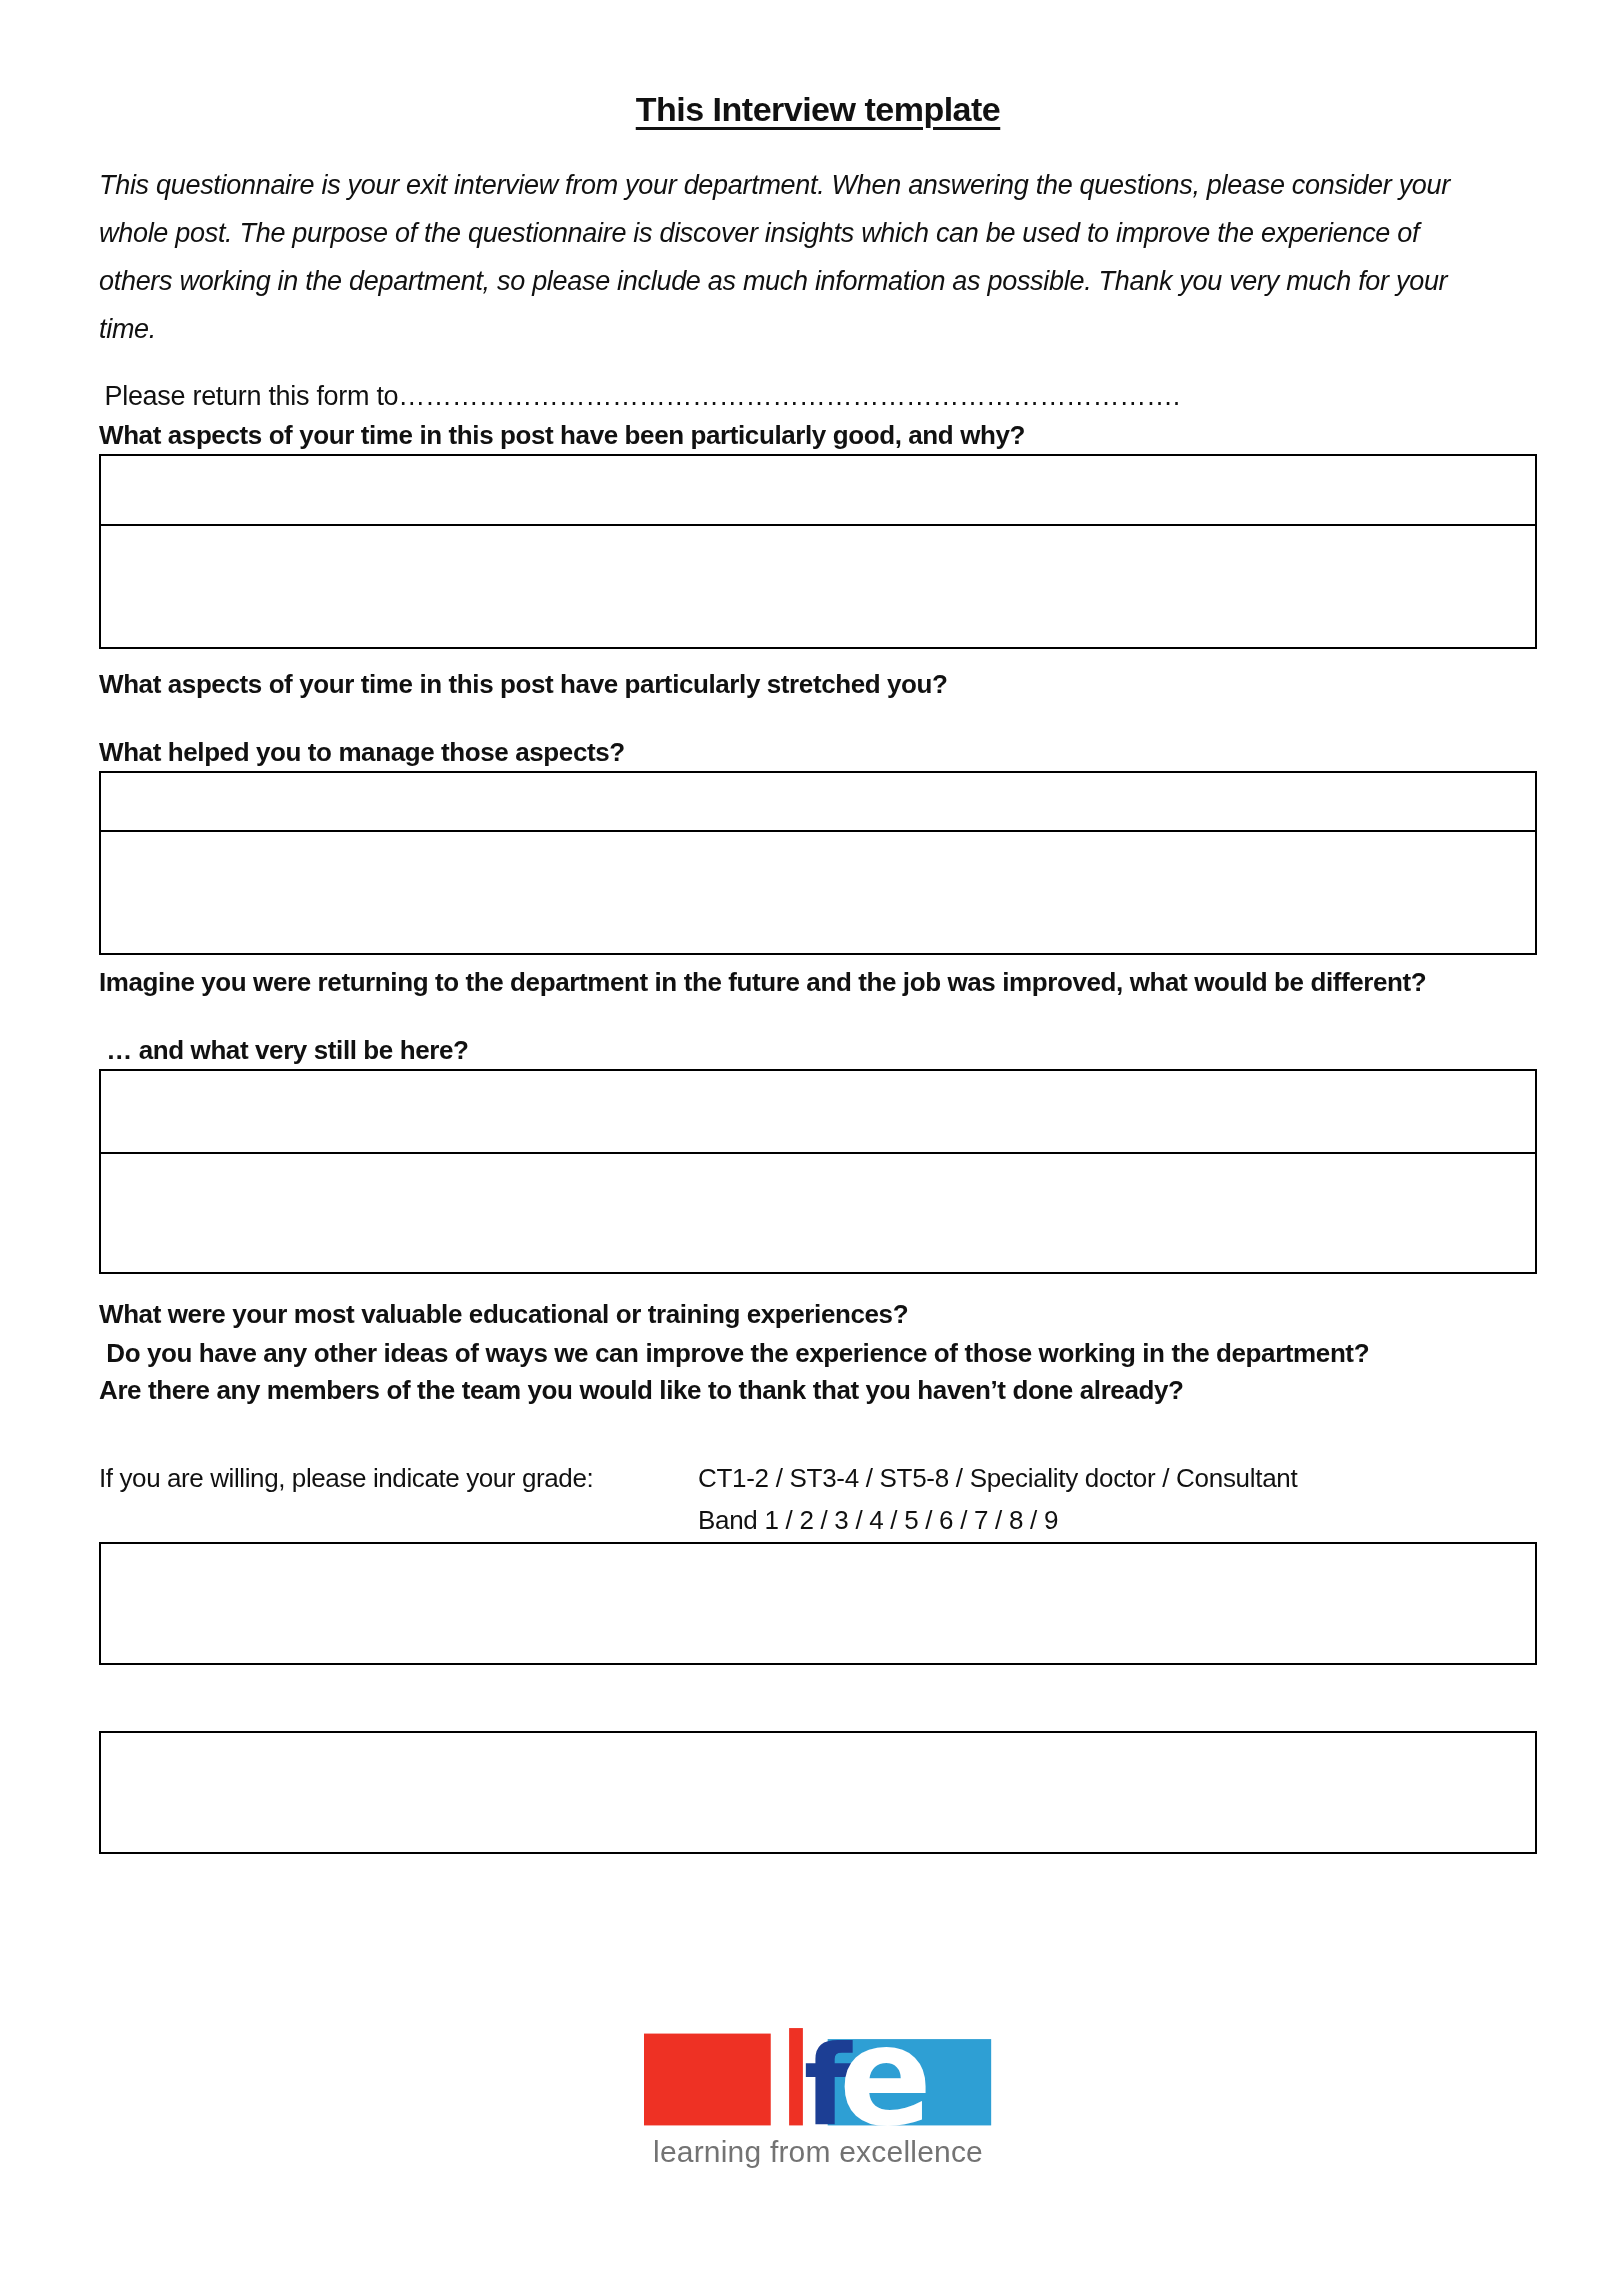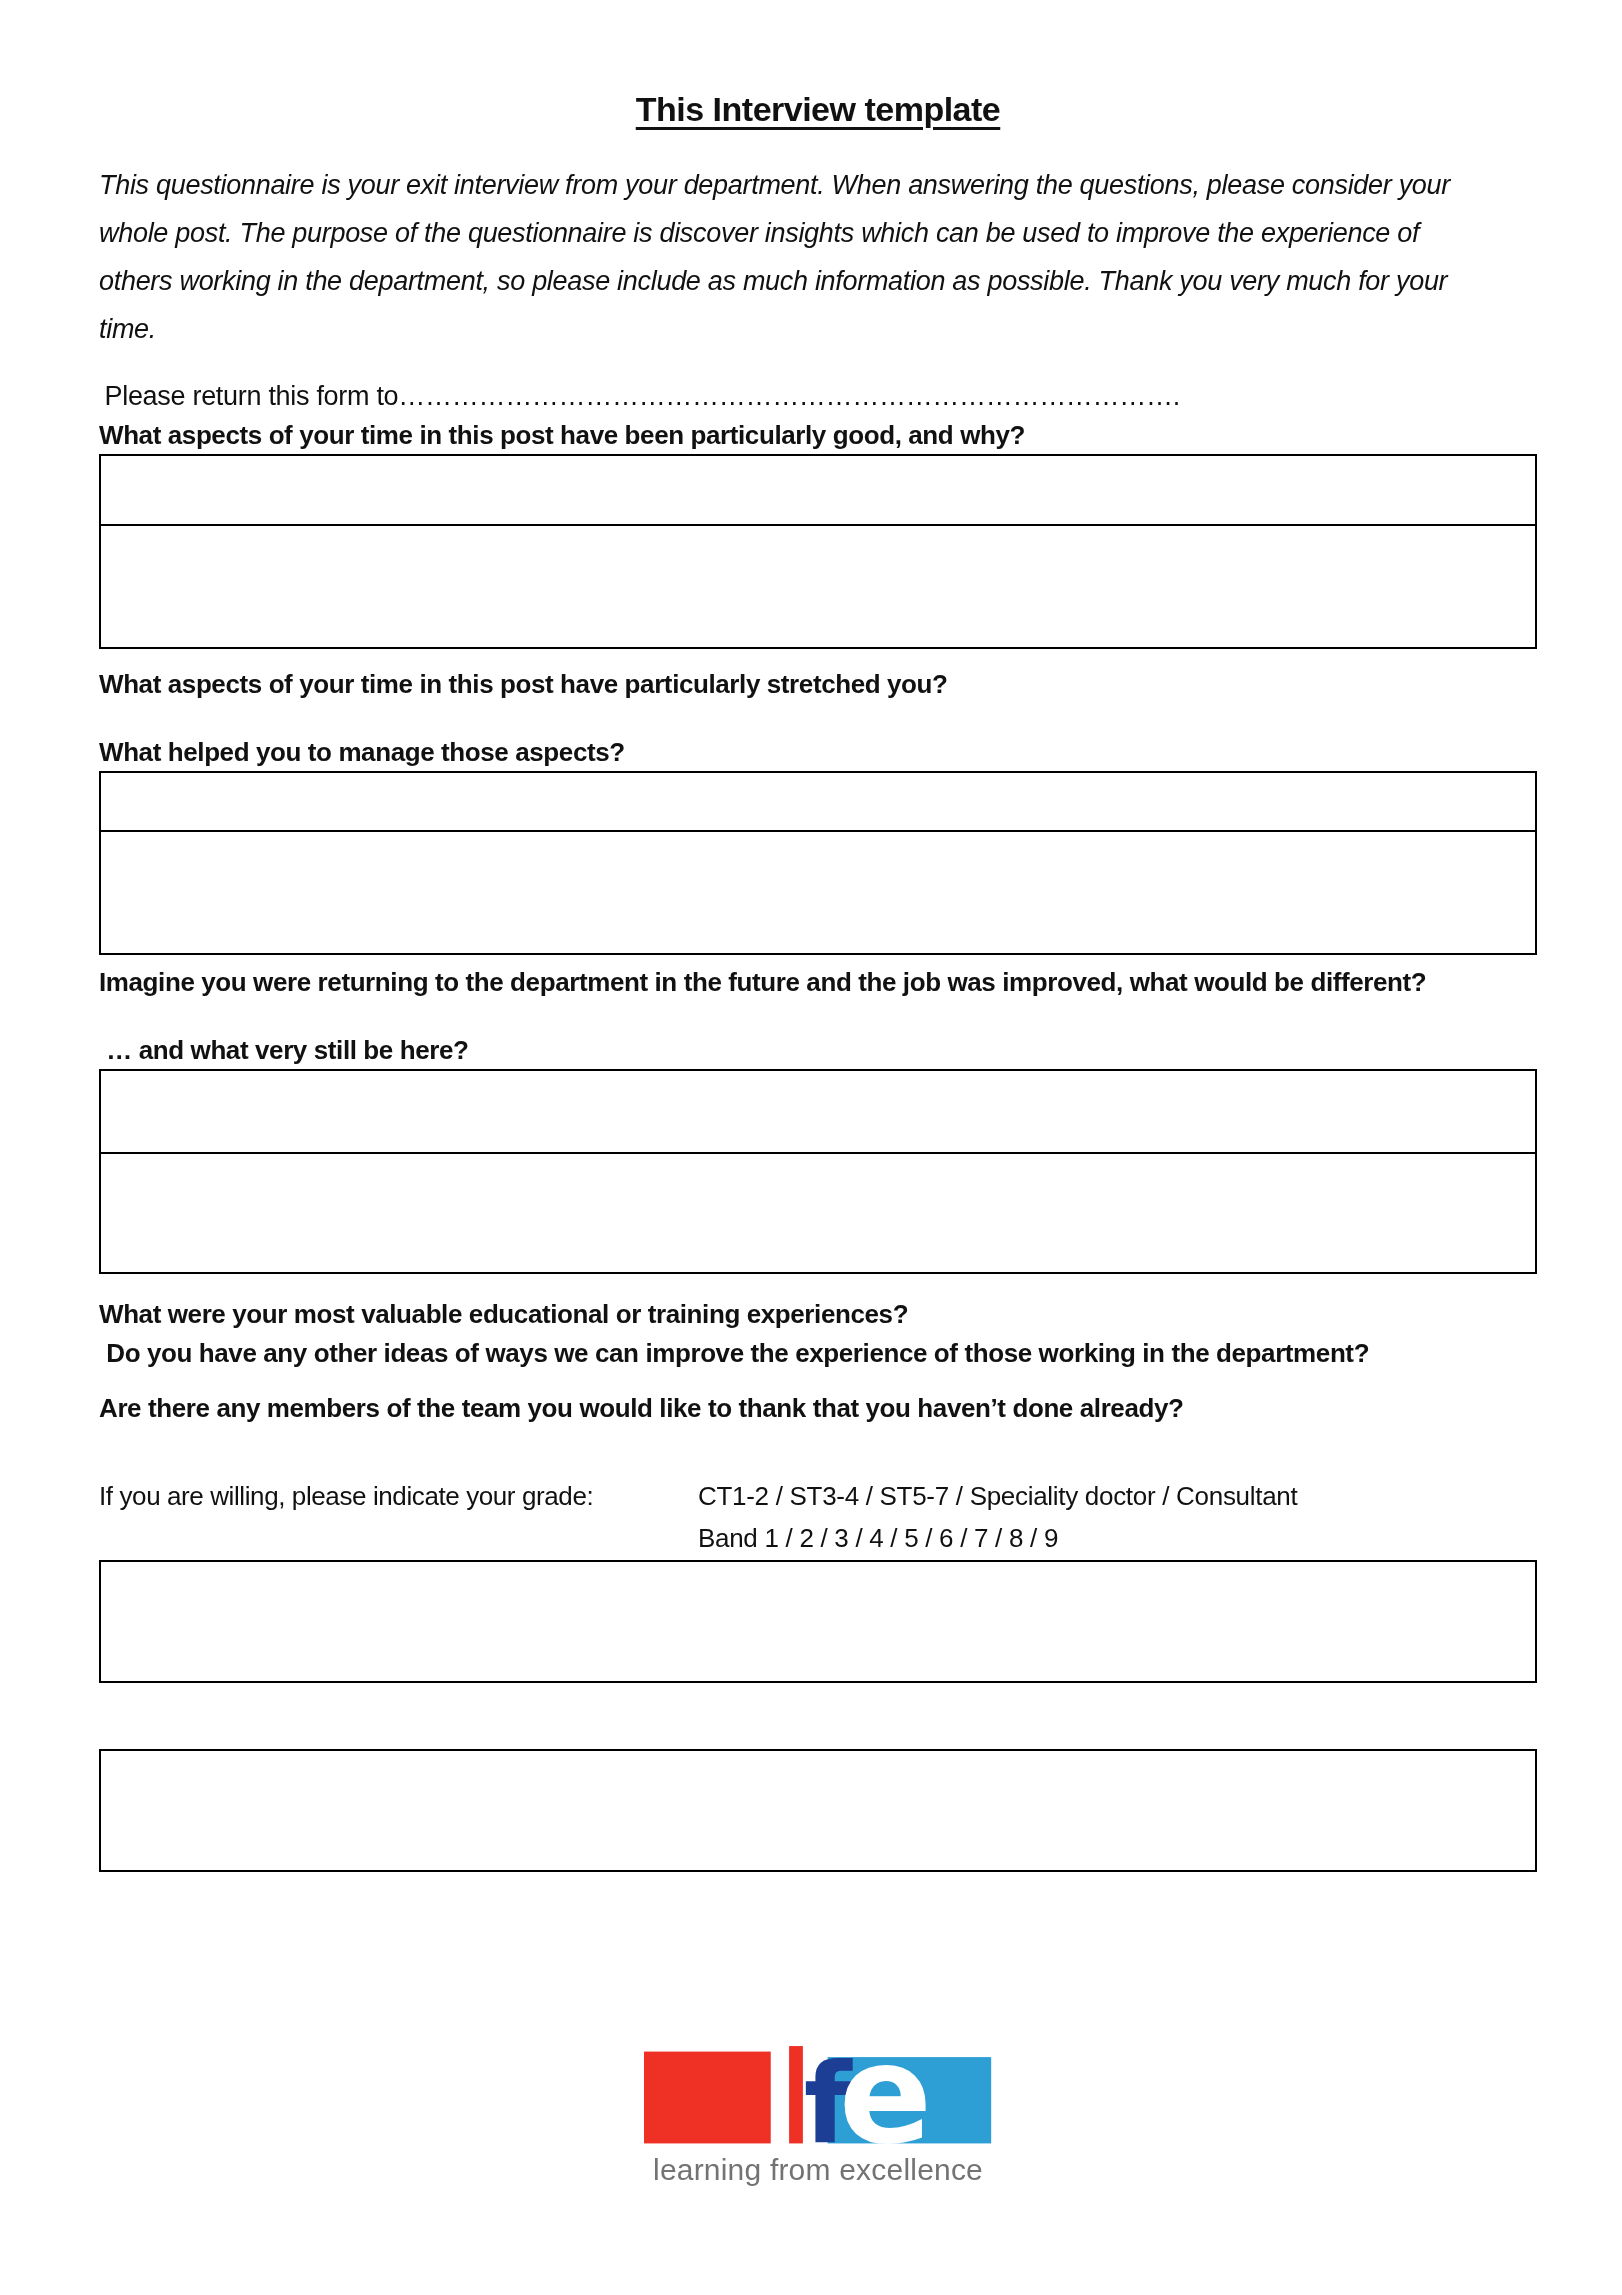--- a/index.html
+++ b/index.html
@@ -49,21 +49,21 @@
     letter-spacing: -0.4px;
     white-space: nowrap;
   }
   .q-good      { }
   .q-stretched { margin-top: 16.5px; }
   .q-manage    { margin-top: 31px; }
   .q-improved  { margin-top: 9.2px; }
   .q-stillhere { margin-top: 31px; padding-left: 7.3px; }
   .q-education { margin-top: 22px; }
   .q-ideas     { margin-top: 2px; padding-left: 7.3px; }
-  .q-thanks    { margin-top: 18px; }
+  .q-thanks    { margin-top: 0; }
   .answer-table { border: 2.8px solid #000000; }
   .answer-table .cell-top { border-bottom: 2.8px solid #000000; }
   .t1 .cell-top { height: 68px; }
   .t1 .cell-bottom { height: 121px; }
   .t2 { margin-top: 0px; }
   .t2 .cell-top { height: 57px; }
   .t2 .cell-bottom { height: 121px; }
   .t3 { margin-top: 0px; }
   .t3 .cell-top { height: 81px; }
   .t3 .cell-bottom { height: 118px; }
@@ -150,21 +150,21 @@
       <div class="cell-bottom"></div>
     </div>
 
     <div class="q q-education">What were your most valuable educational or training experiences?</div>
     <div class="q q-ideas">Do you have any other ideas of ways we can improve the experience of those working in the department?</div>
     <div class="q q-thanks">Are there any members of the team you would like to thank that you haven’t done already?</div>
 
     <div class="grade-row">
       <div class="grade-label">If you are willing, please indicate your grade:</div>
       <div class="grade-options">
-        <div>CT1-2 / ST3-4 / ST5-7 / Speciality doctor / Consultant</div>
+        <div>CT1-2 / ST3-4 / ST5-8 / Speciality doctor / Consultant</div>
         <div>Band 1 / 2 / 3 / 4 / 5 / 6 / 7 / 8 / 9</div>
       </div>
     </div>
 
     <div class="single-box box4"></div>
     <div class="single-box box5"></div>
 
     <div class="logo-block">
       <svg class="logo-mark" width="349" height="103" viewBox="0 0 380 112" xmlns="http://www.w3.org/2000/svg">
         <rect x="0" y="6" width="138" height="100" fill="#ee3124"></rect>

